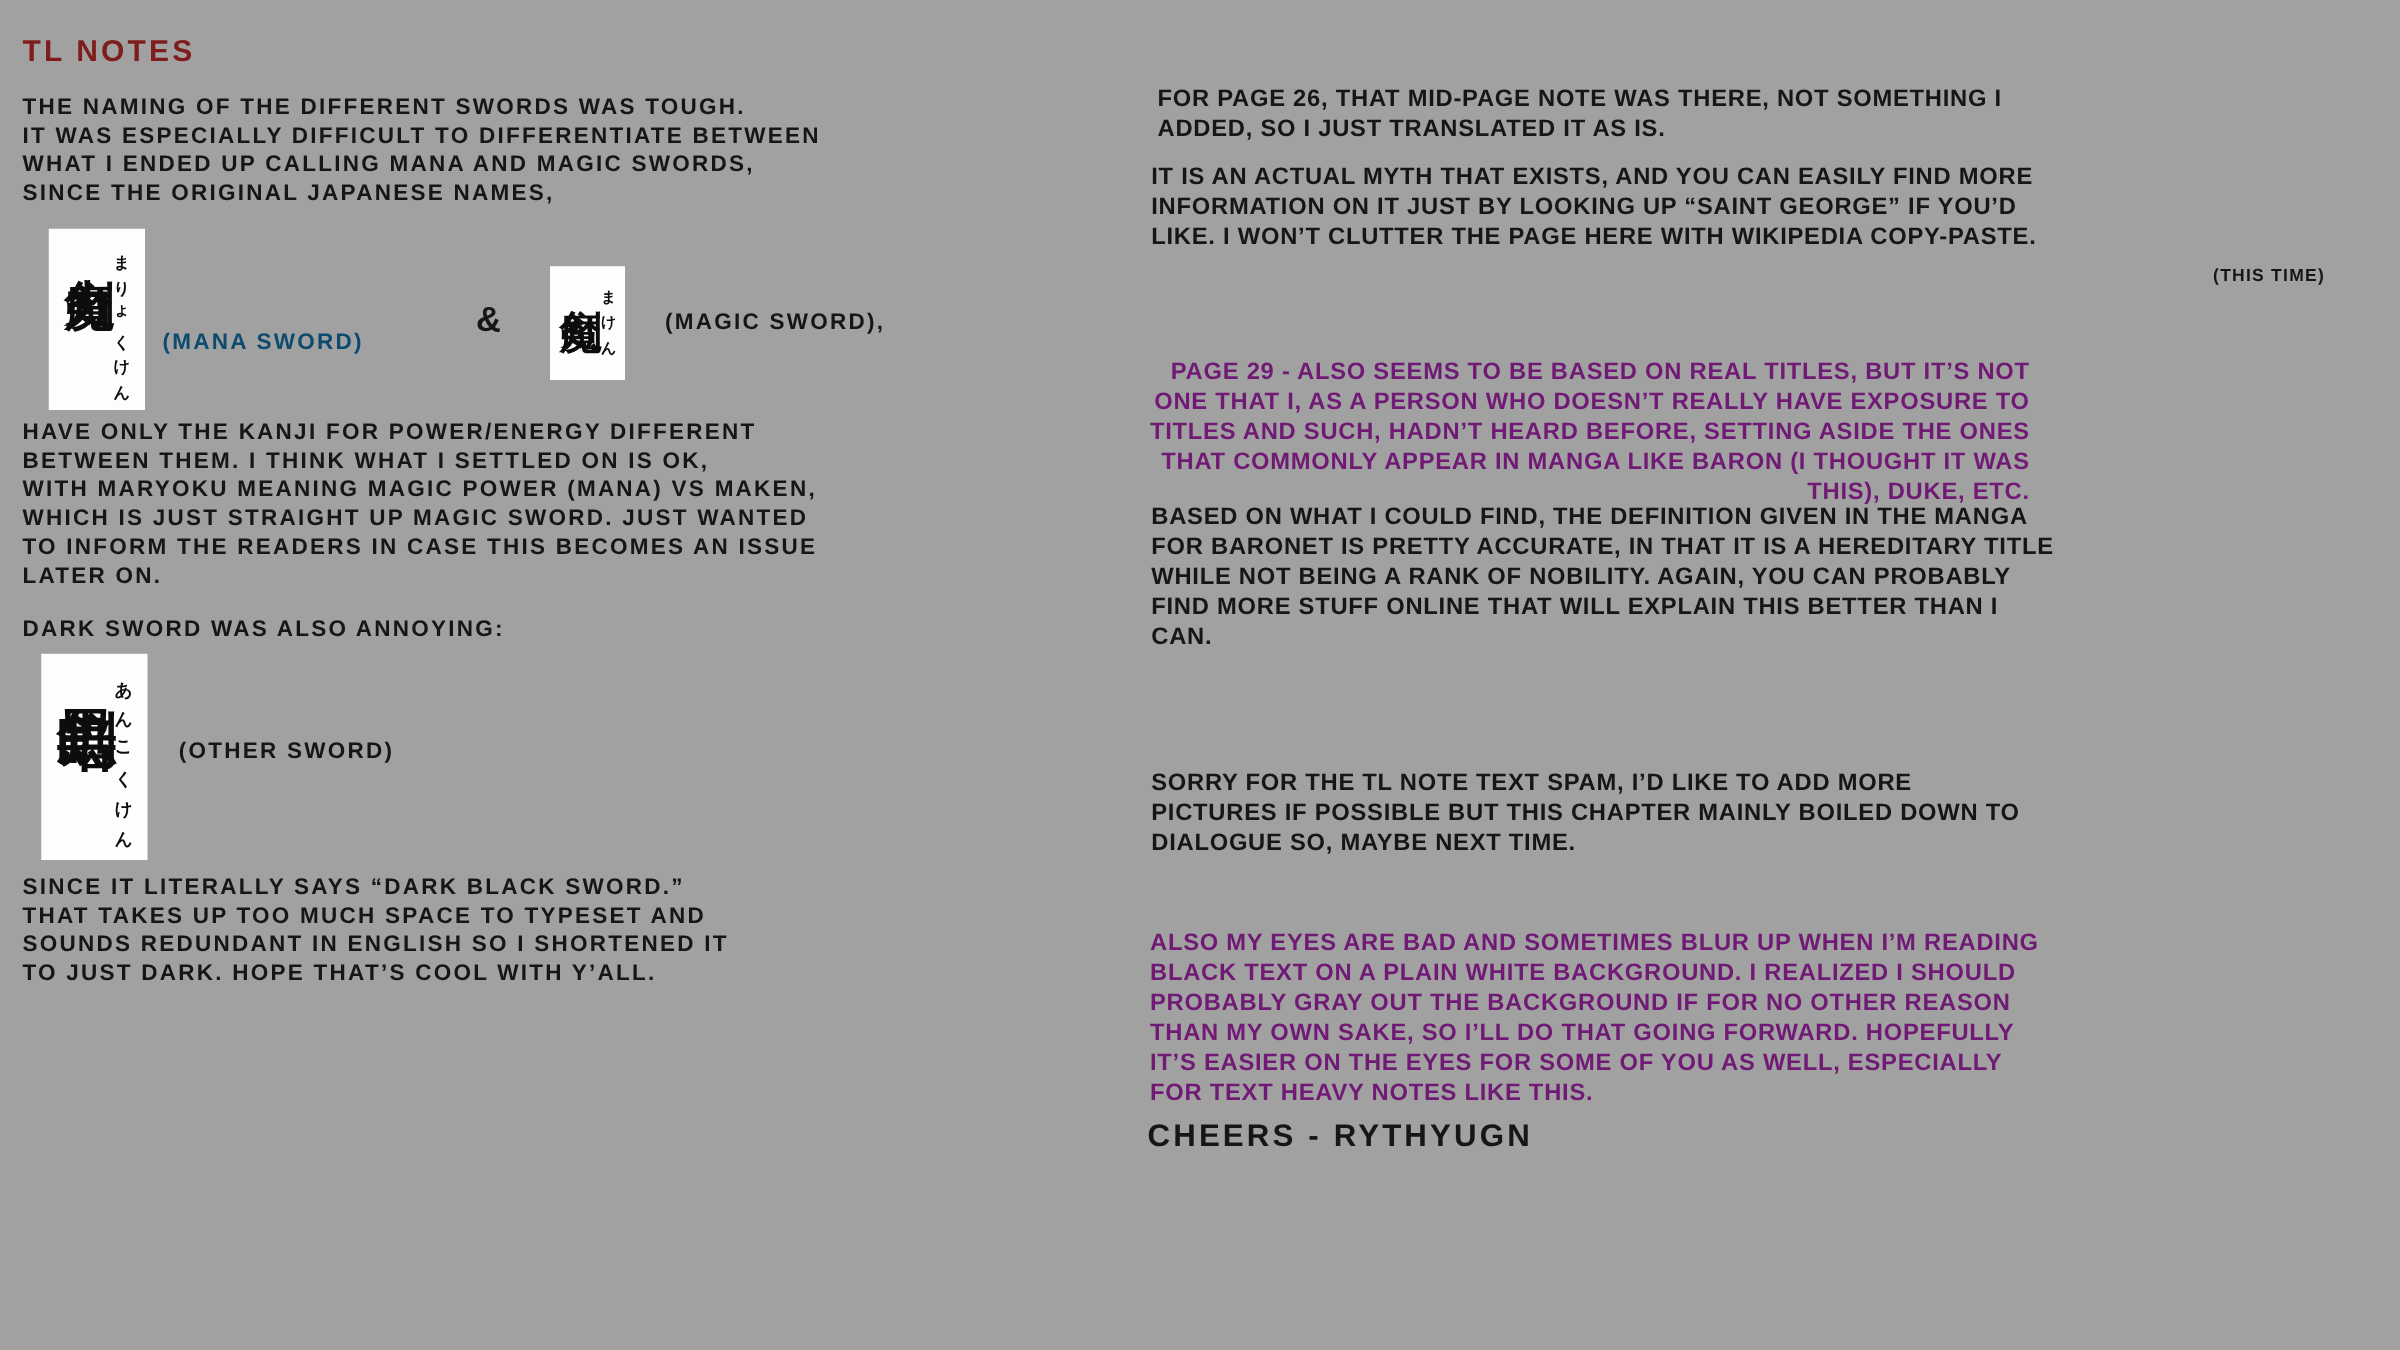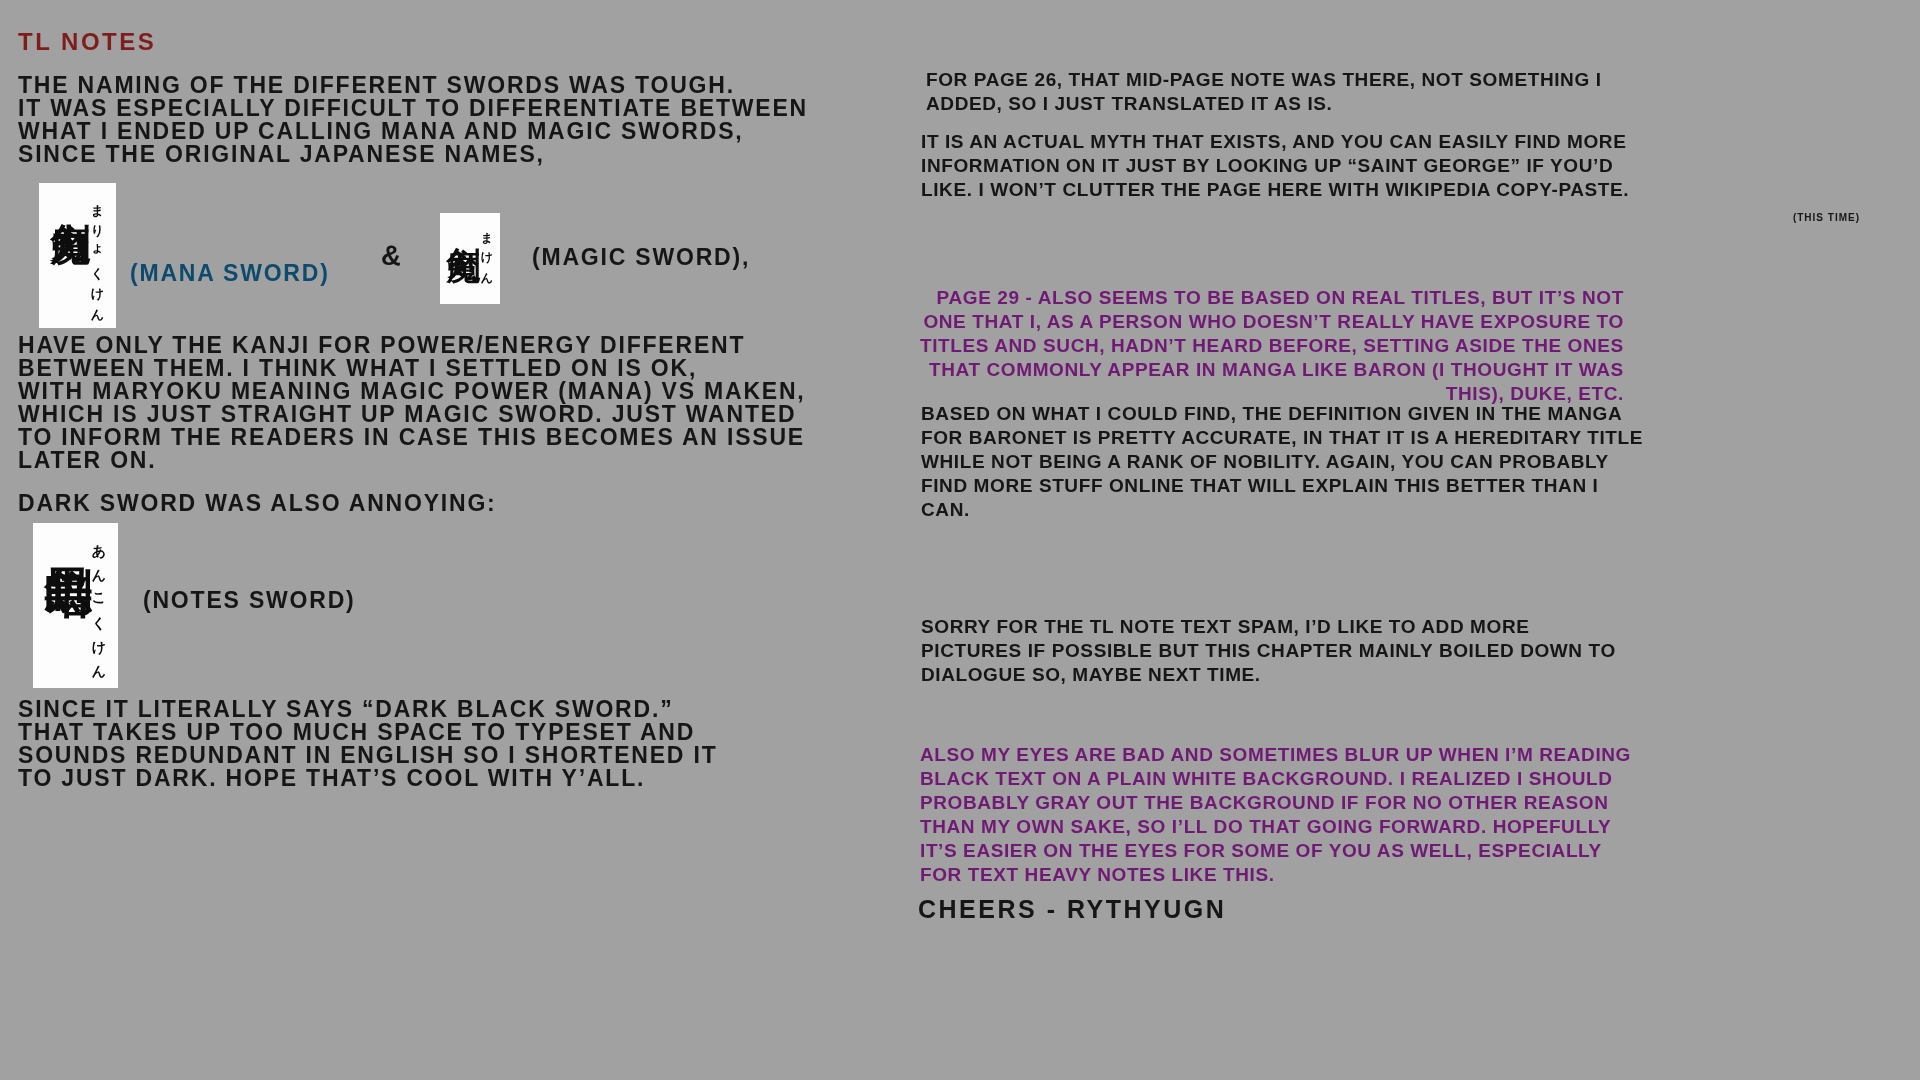--- a/index.html
+++ b/index.html
@@ -11,37 +11,37 @@
     font-family: "Liberation Sans", sans-serif;
   }
   .abs { position: absolute; }
   .txt {
     white-space: pre;
     color: #161616;
     font-weight: bold;
   }
   
   .t-left {
-    font-size: 23px;
+    font-size: 18px;
     letter-spacing: 1.8px;
     line-height: 23px;
   }
   
   .t-right {
     font-size: 19px;
     letter-spacing: 0.6px;
     line-height: 24px;
   }
   .t-title {
     font-size: 24px;
     letter-spacing: 2.5px;
     line-height: 26px;
   }
   .t-tiny {
-    font-size: 10px;
+    font-size: 14px;
     letter-spacing: 1px;
     text-align: right;
   }
   .t-sign {
     font-size: 25px;
     letter-spacing: 2.5px;
   }
   .amp {
     font-size: 28px;
     transform: rotate(4deg);
@@ -104,21 +104,21 @@
 WHICH IS JUST STRAIGHT UP MAGIC SWORD. JUST WANTED
 TO INFORM THE READERS IN CASE THIS BECOMES AN ISSUE
 LATER ON.</div>
 
 <div class="abs txt t-left" style="left: 18px; top: 492px; color: rgb(22, 22, 22);">DARK SWORD WAS ALSO ANNOYING:</div>
 
 <div class="kanji-card card-dark" style="background: rgb(253, 253, 253);">
   <span class="kj">暗黒剣</span>
   <span class="fg">あんこくけん</span>
 </div>
-<div class="abs txt t-left" style="left: 143px; top: 589px; color: rgb(22, 22, 22);">(NOTES SWORD)</div>
+<div class="abs txt t-left" style="left: 143px; top: 589px; color: rgb(22, 22, 22);">(OTHER SWORD)</div>
 
 <div class="abs txt t-left" style="left: 18px; top: 698px; color: rgb(22, 22, 22);">SINCE IT LITERALLY SAYS “DARK BLACK SWORD.”
 THAT TAKES UP TOO MUCH SPACE TO TYPESET AND
 SOUNDS REDUNDANT IN ENGLISH SO I SHORTENED IT
 TO JUST DARK. HOPE THAT’S COOL WITH Y’ALL.</div>
 
 <div class="abs txt t-right" style="left: 926px; top: 68px; color: rgb(22, 22, 22);">FOR PAGE 26, THAT MID-PAGE NOTE WAS THERE, NOT SOMETHING I
 ADDED, SO I JUST TRANSLATED IT AS IS.</div>
 
 <div class="abs txt t-right" style="left: 921px; top: 130px; color: rgb(22, 22, 22);">IT IS AN ACTUAL MYTH THAT EXISTS, AND YOU CAN EASILY FIND MORE

